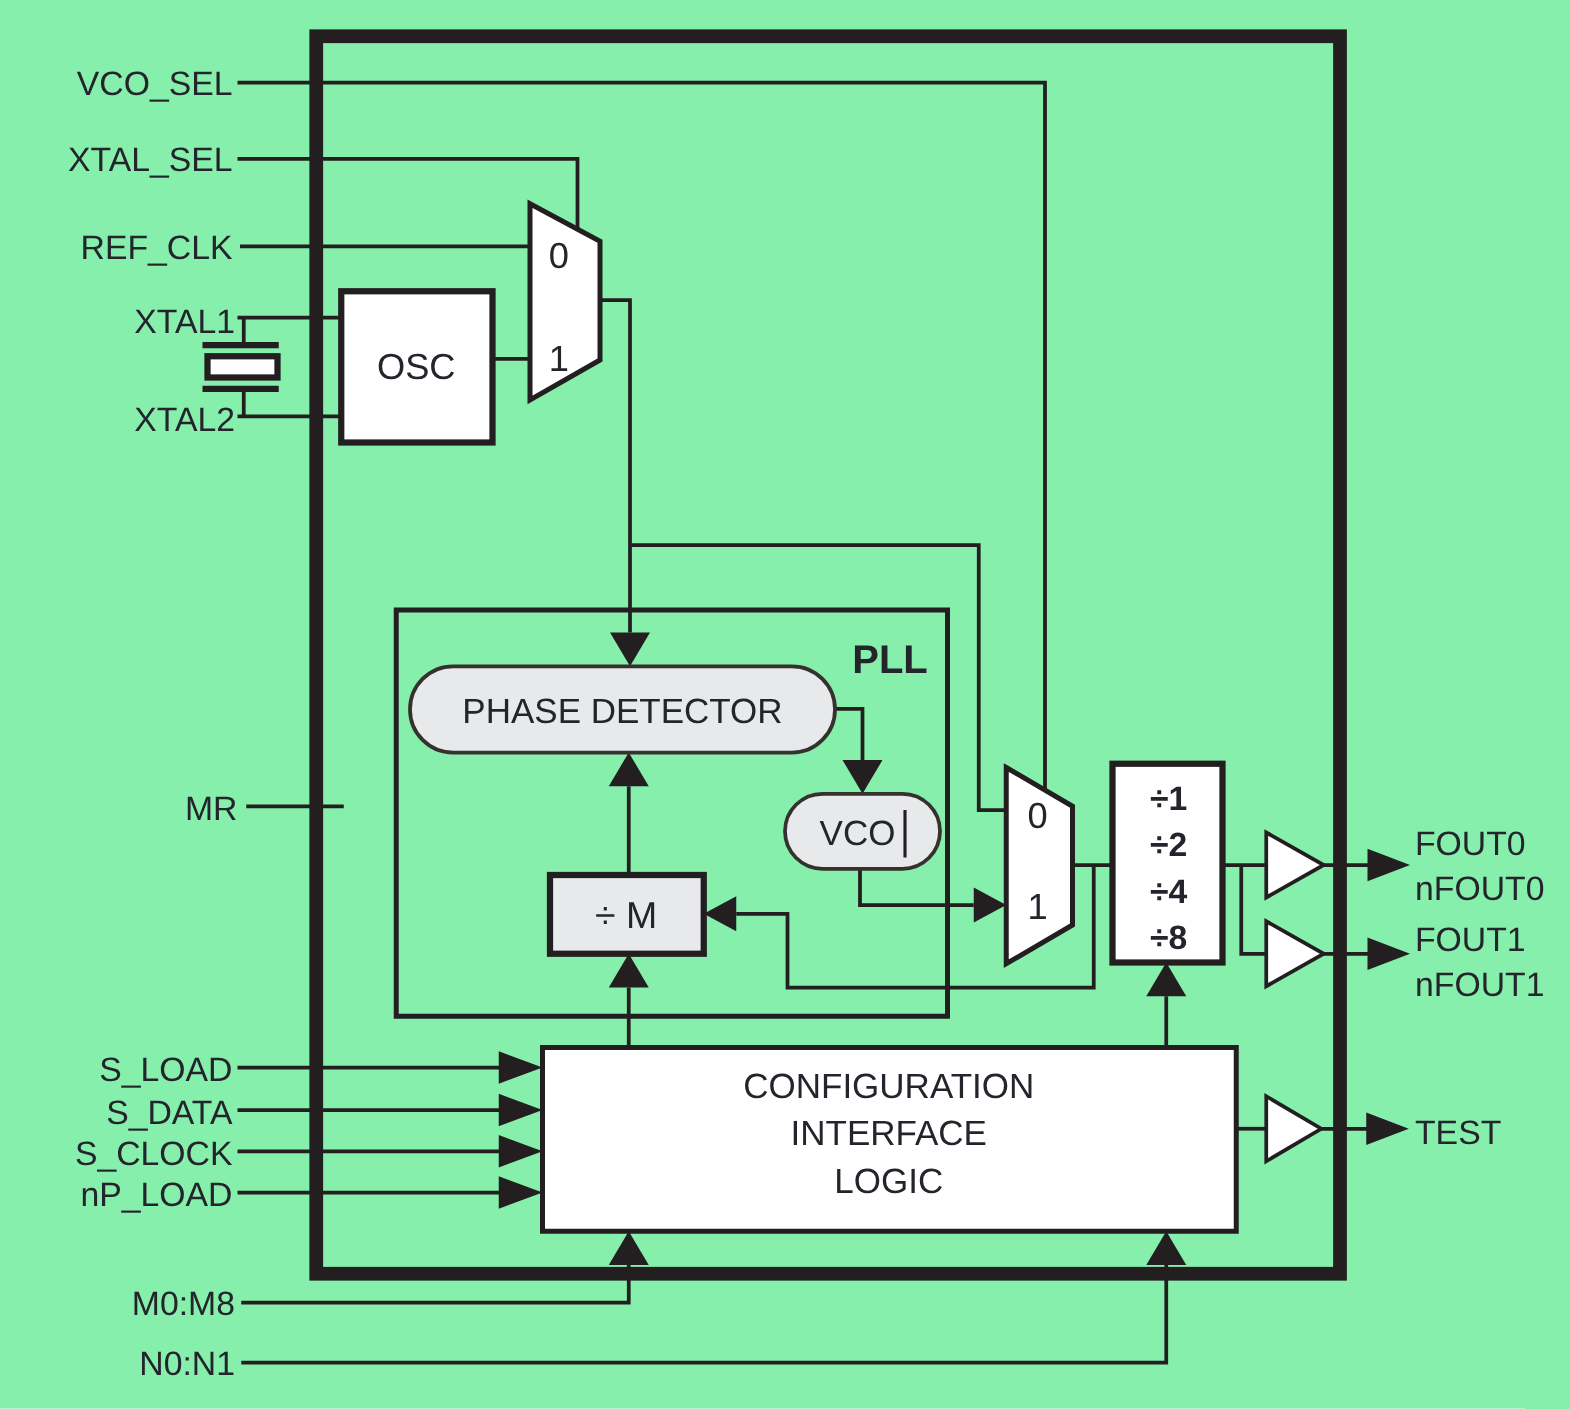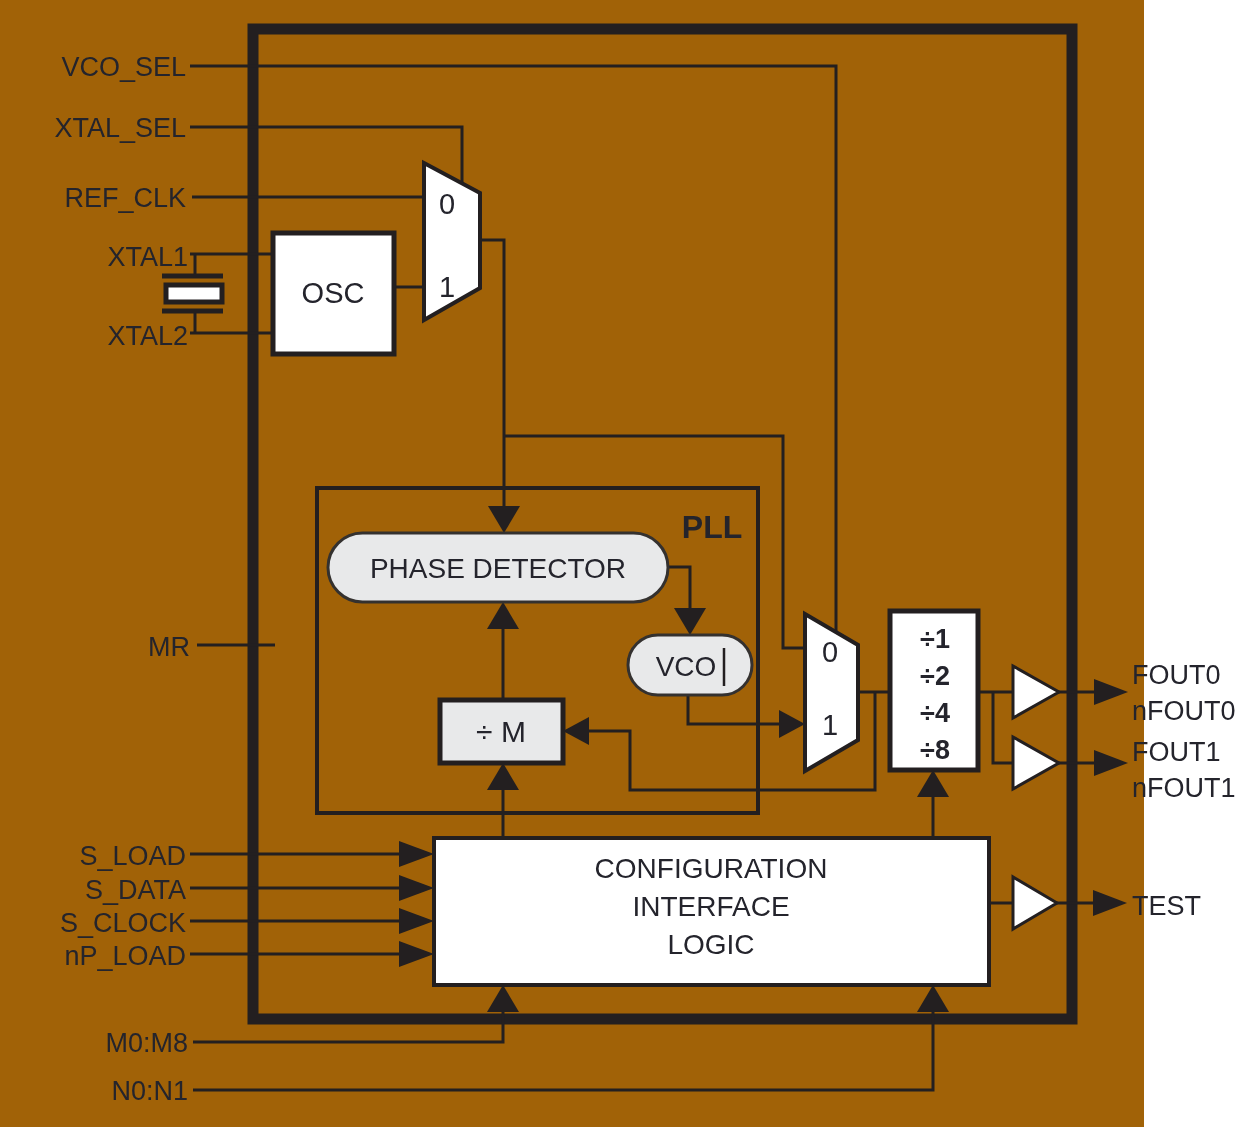--- a/index.html
+++ b/index.html
@@ -1,19 +1,19 @@
 <!DOCTYPE html>
 <html><head>
 <meta charset="utf-8">
 <style>
   html,body{margin:0;padding:0;background:#ffffff;}
   .stage{
     position:relative;
-    width:1144px;height:1127px;
-    background:#a16207;
+    width:1256px;height:1127px;
+    background:#86efac;
     font-family:"Liberation Sans", sans-serif;
   }
   svg{display:block;}
   text{
     font-family:"Liberation Sans", sans-serif;
     fill:#24242c;
   }
   .lbl{font-size:27px;}
   .blk{font-size:29px;}
   .bold{font-weight:bold;}

